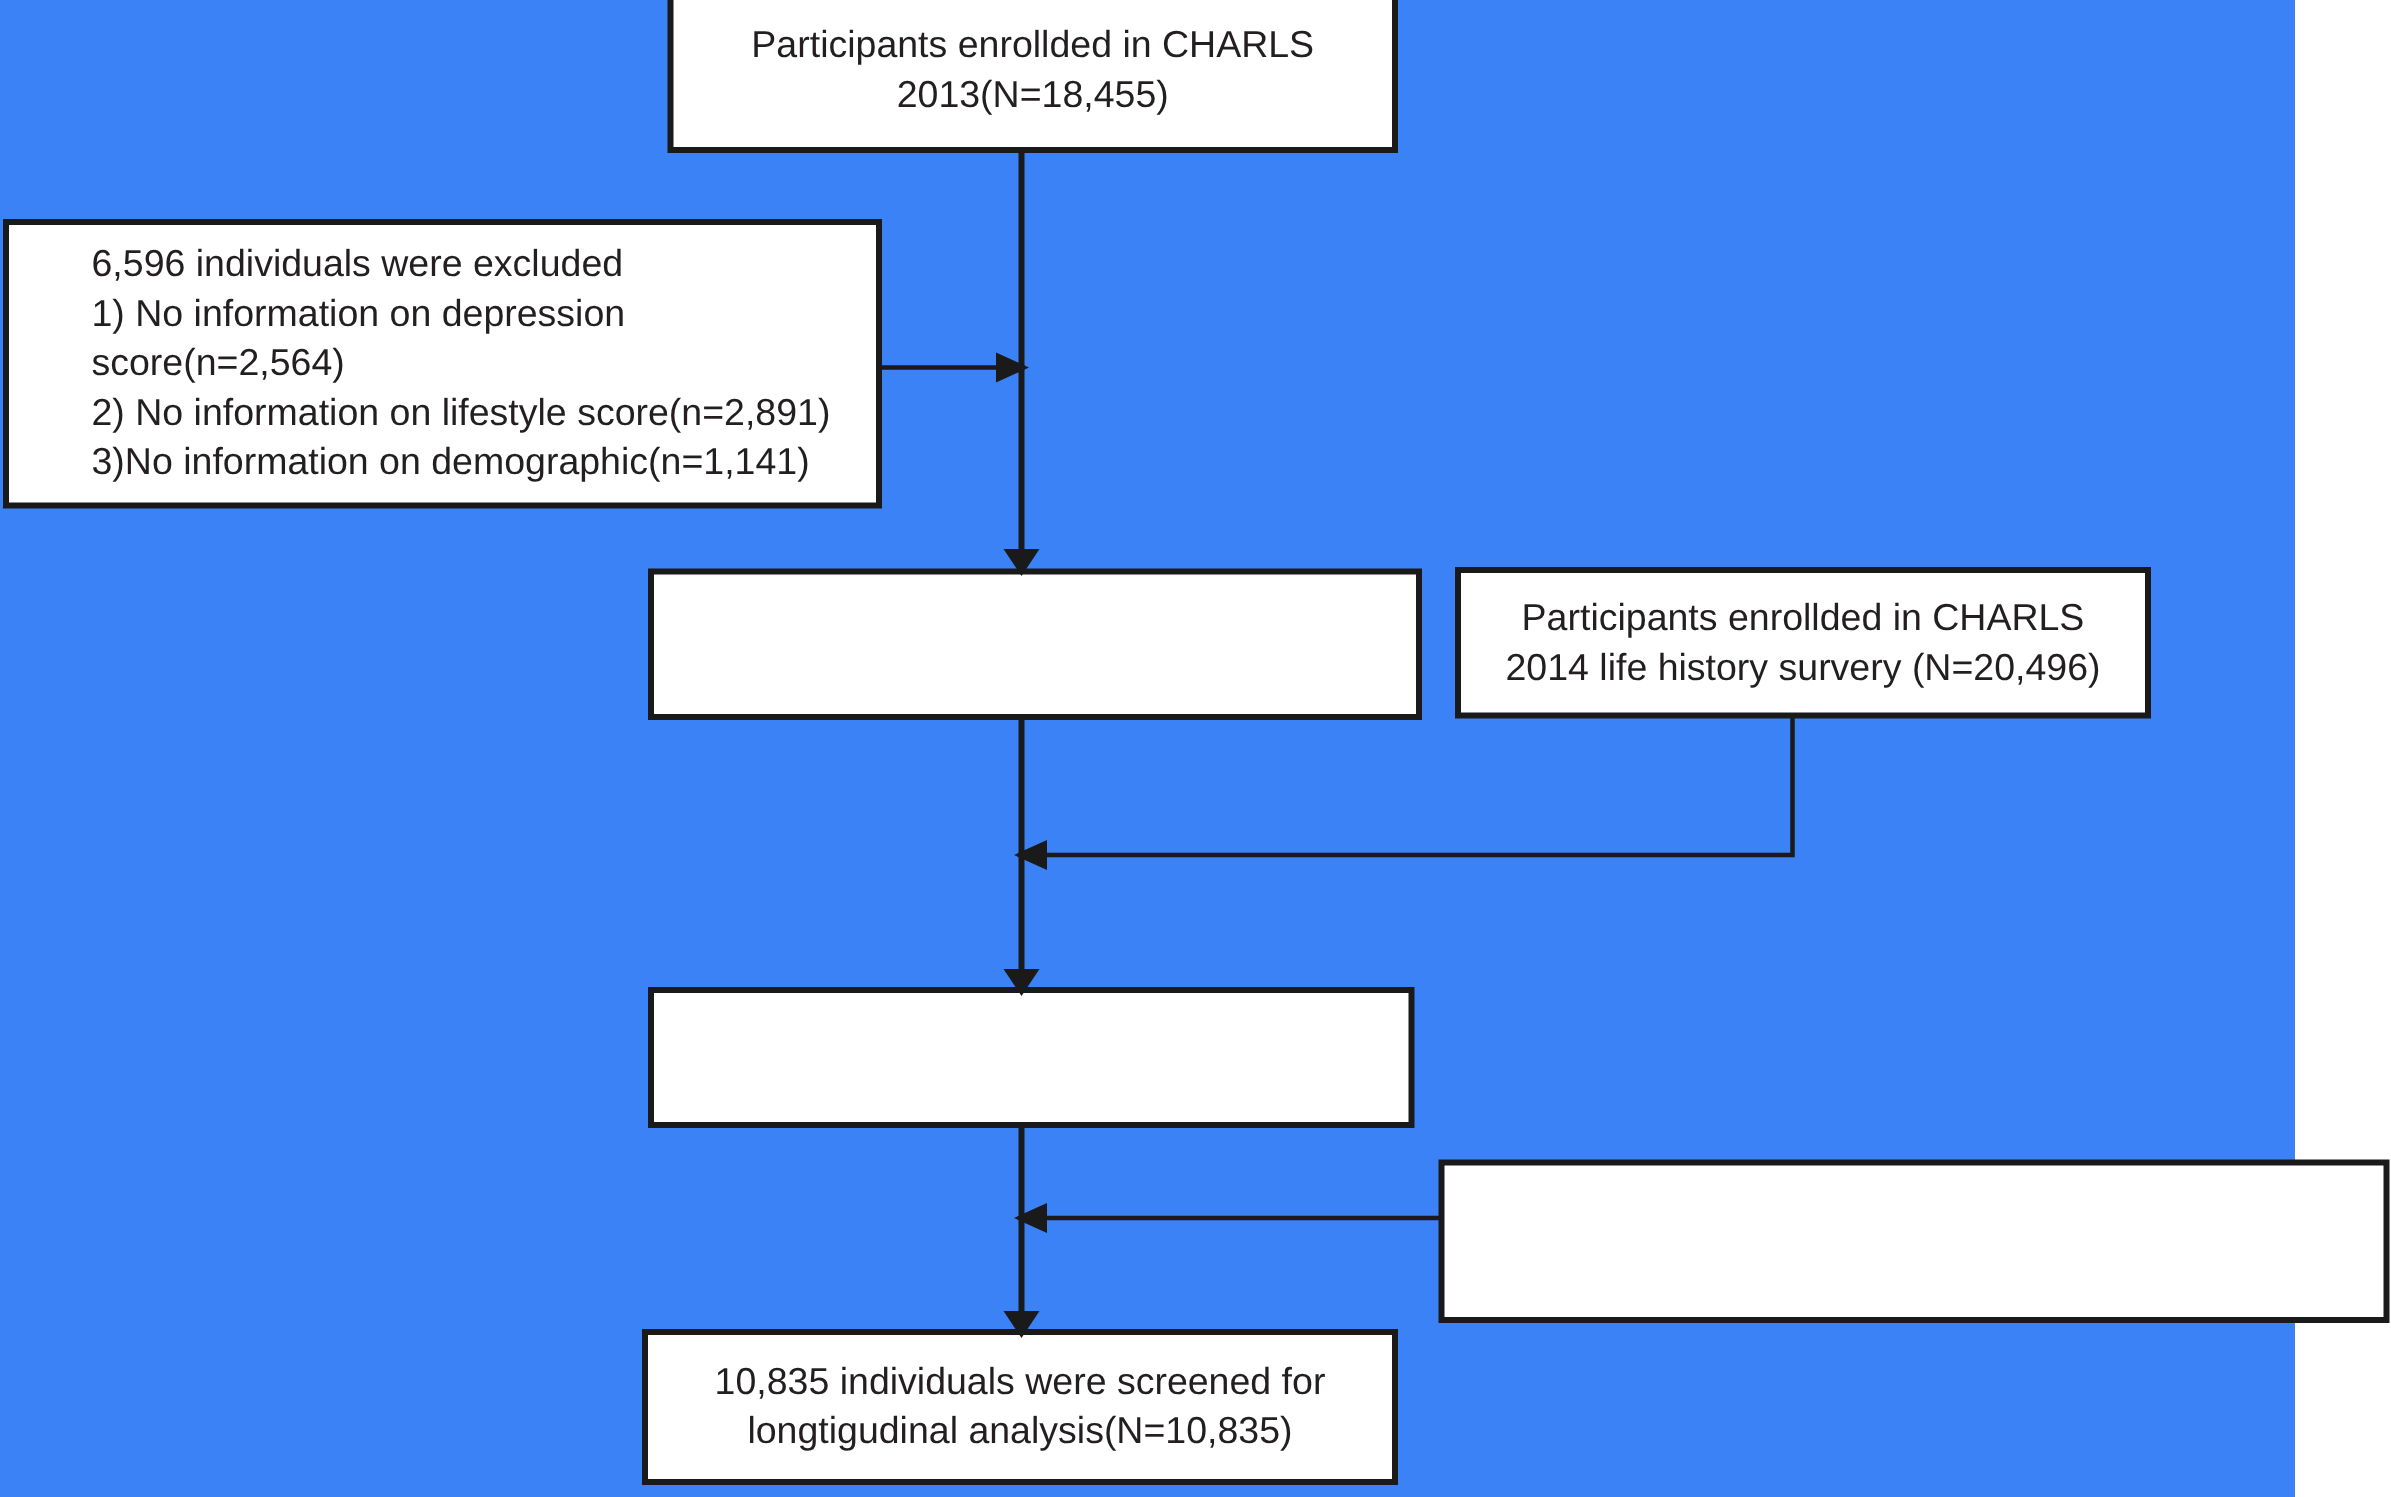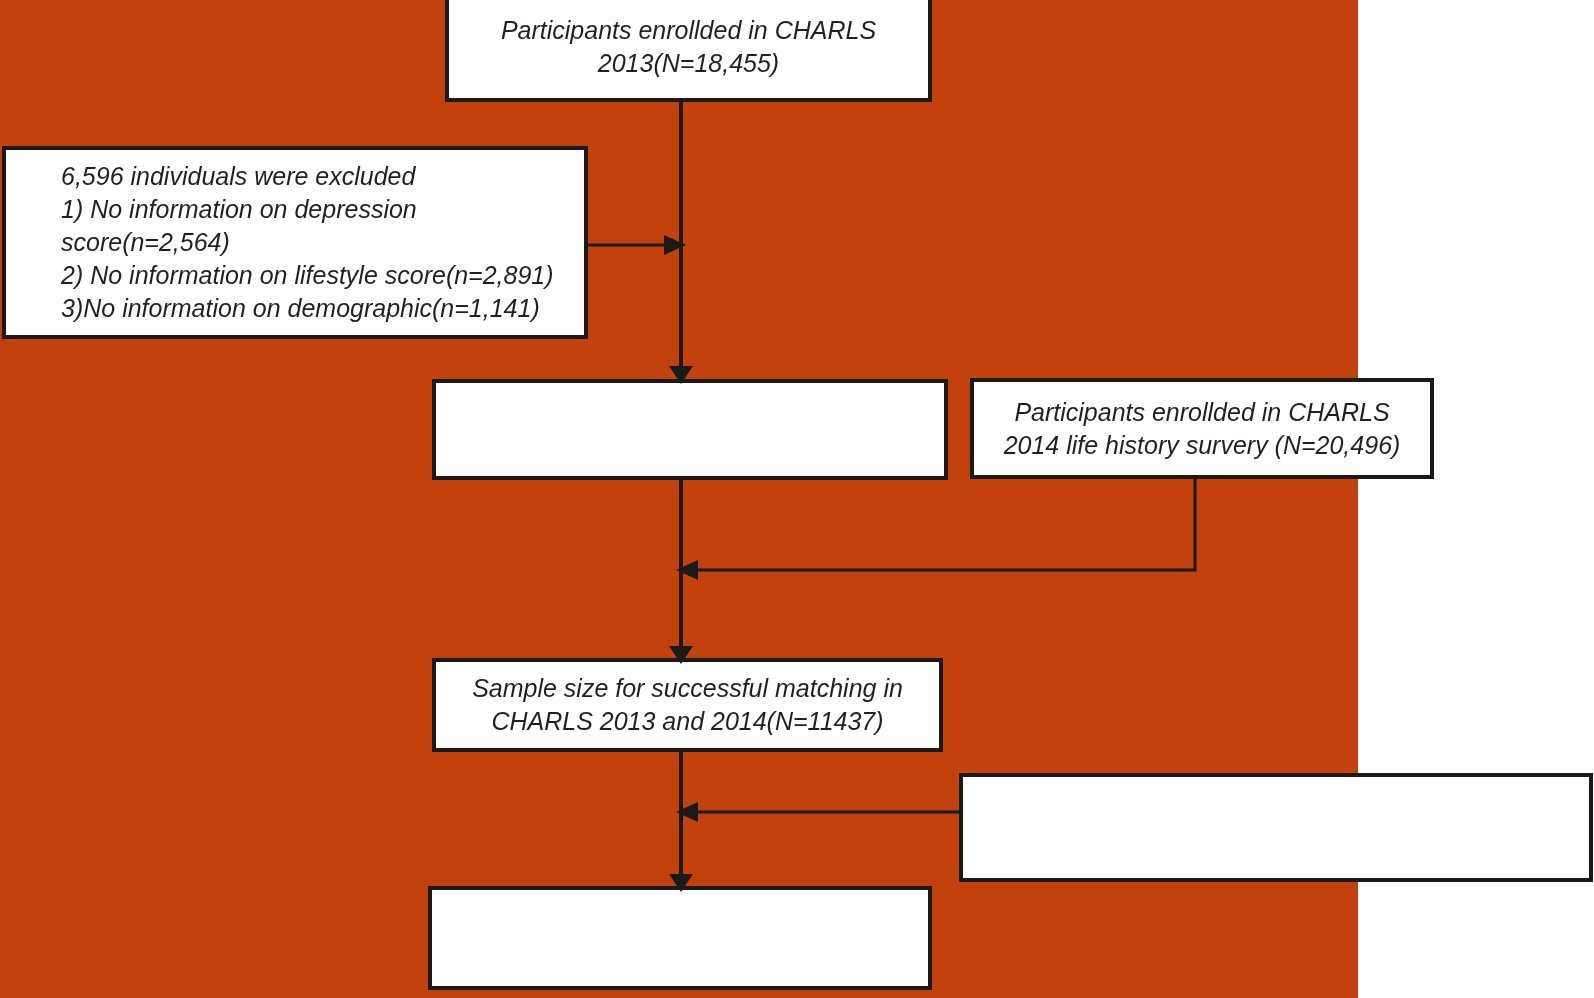--- a/index.html
+++ b/index.html
@@ -8,24 +8,23 @@
     background: #ffffff;
   }
   body {
     width: 1594px;
     height: 998px;
     font-family: "Liberation Sans", sans-serif;
     overflow: hidden;
   }
   #flowchart-root {
     position: relative;
-    width: 1358px;
+    width: 1530px;
     height: 998px;
-    background: #c2410c;
-    font-style: italic;
+    background: #3b82f6;
   }
   svg.chart-svg {
     position: absolute;
     top: 0;
     left: 0;
     width: 1594px;
     height: 998px;
   }
   .node-box {
     fill: #ffffff;
@@ -126,18 +125,18 @@
   <div class="node-text left" id="node-excluded-6596">6,596 individuals were excluded
 1) No information on depression
 score(n=2,564)
 2) No information on lifestyle score(n=2,891)
 3)No information on demographic(n=1,141)</div>
 
 
   <div class="node-text centered" id="node-enrolled-2014">Participants enrollded in CHARLS
 2014 life history survery (N=20,496)</div>
 
-  <div class="node-text centered" id="node-matched">Sample size for successful matching in
-CHARLS 2013 and 2014(N=11437)</div>
 
 
+  <div class="node-text centered" id="node-final-sample">10,835 individuals were screened for
+longtigudinal analysis(N=10,835)</div>
 
 </div>
 
 </body></html>

